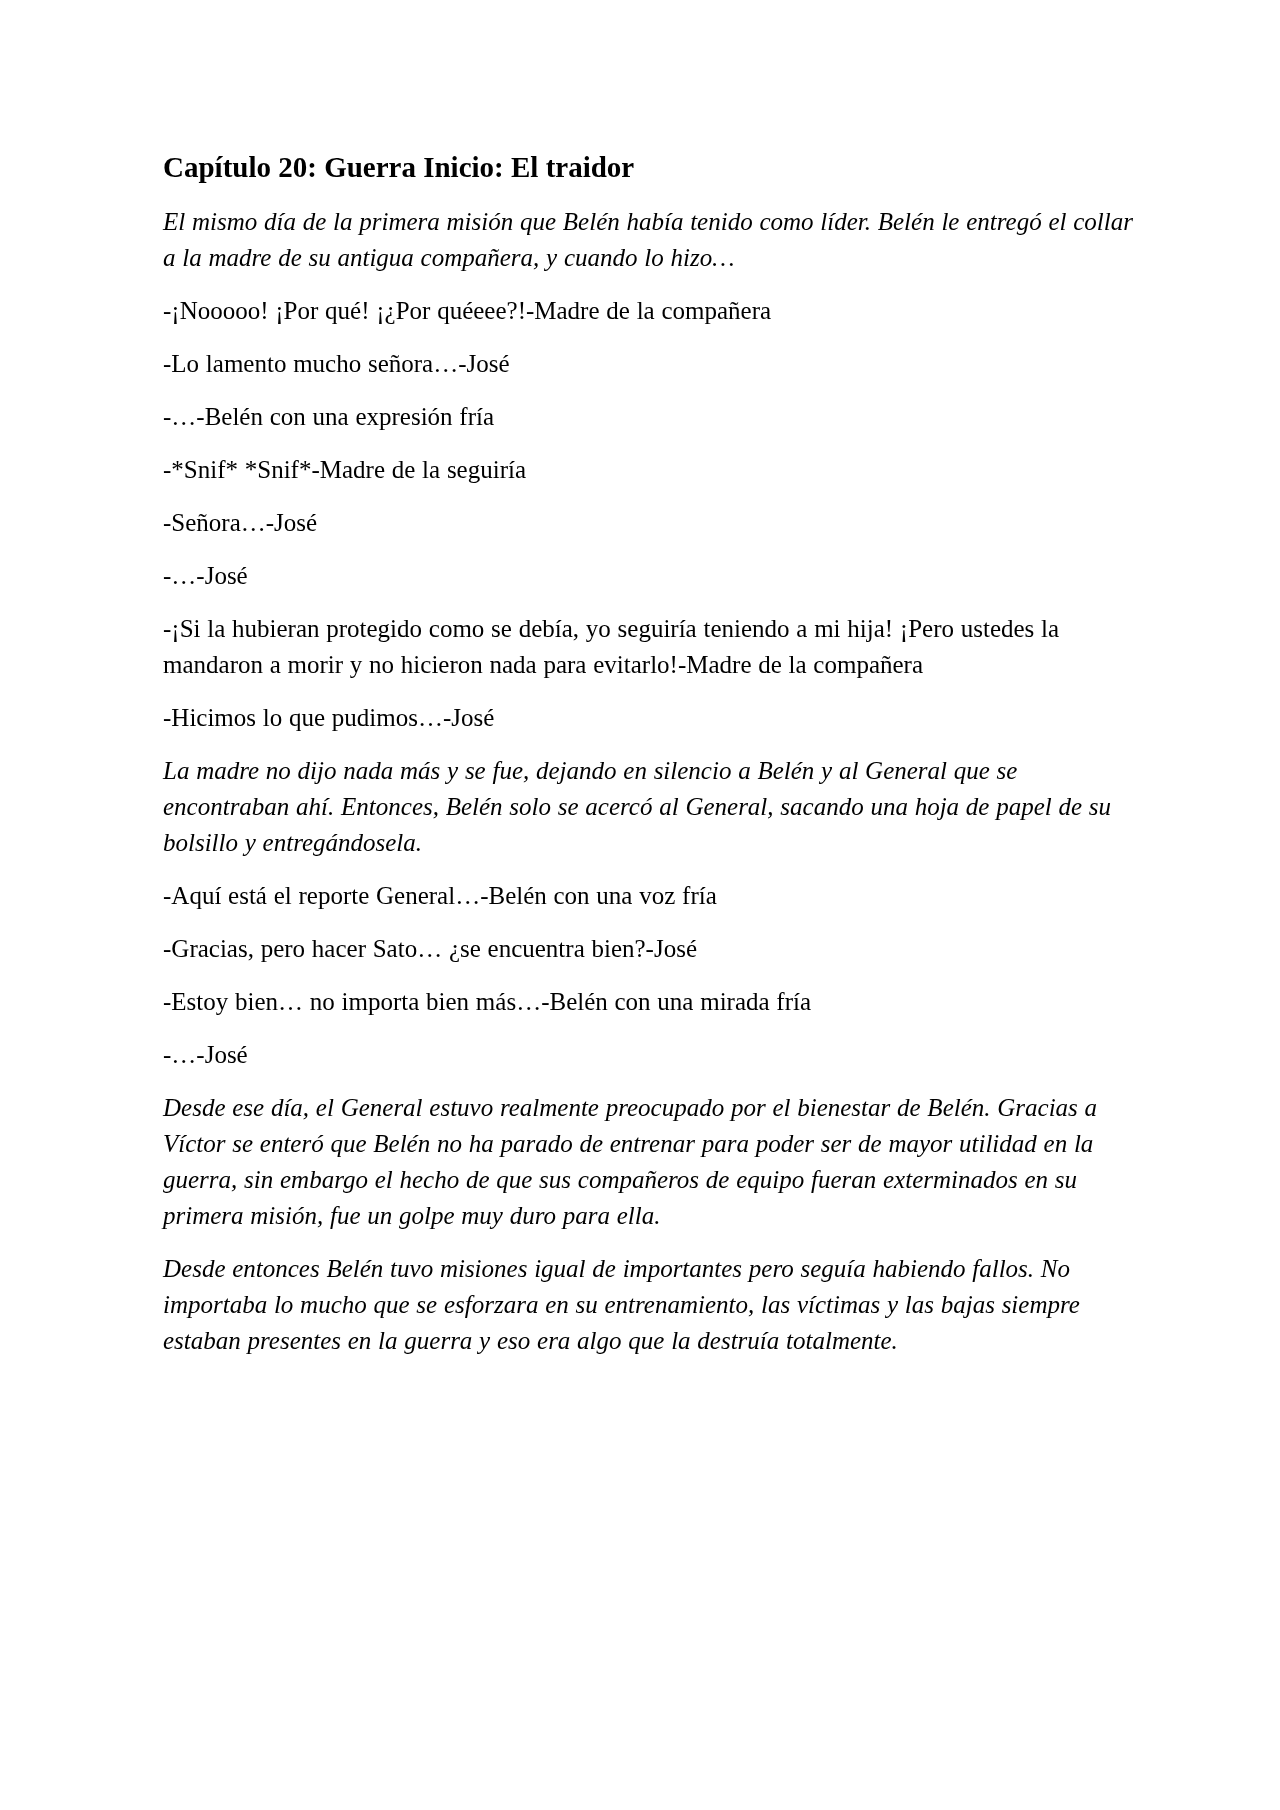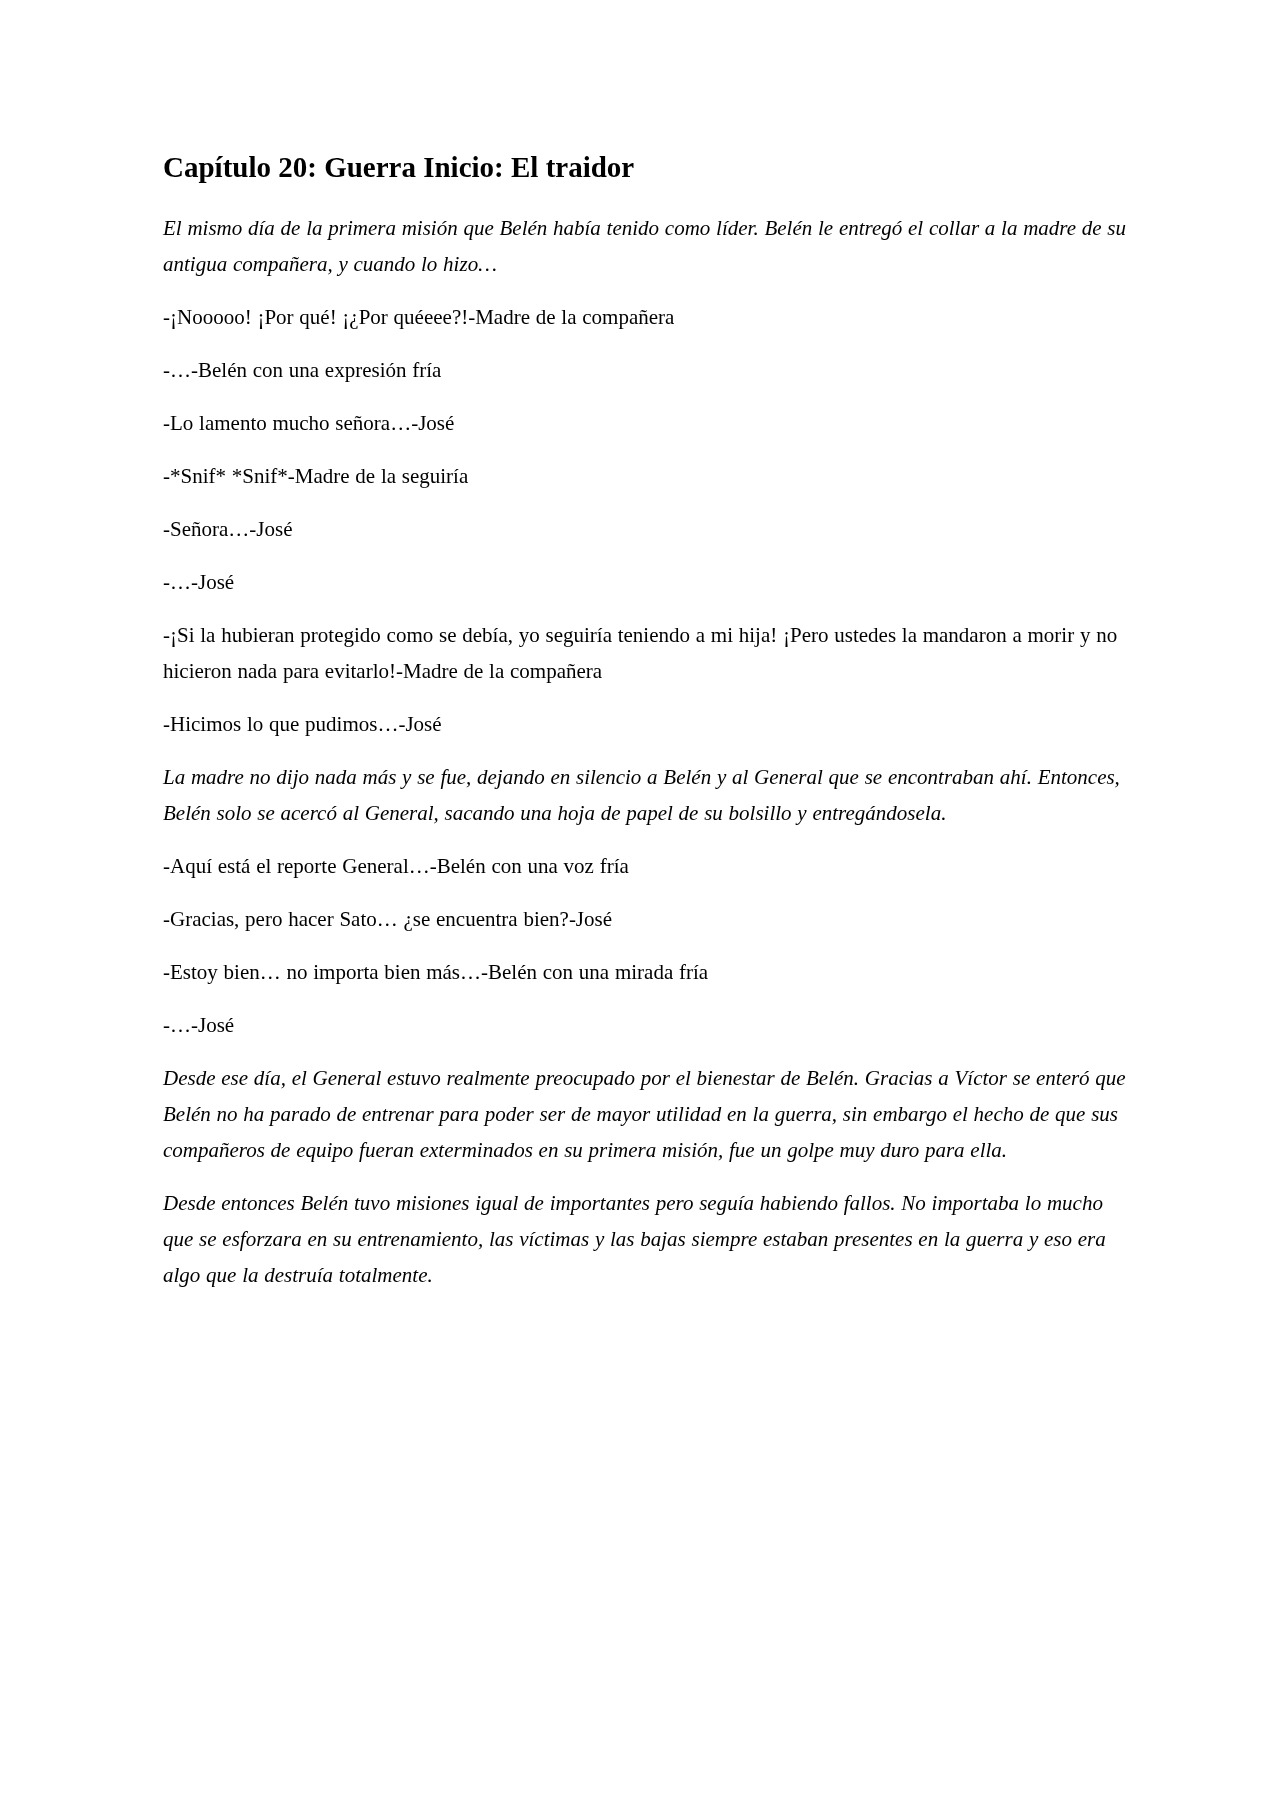--- a/index.html
+++ b/index.html
@@ -19,45 +19,45 @@
   .content {
     position: absolute;
     top: 150px;
     left: 163px;
     width: 975px;
   }
   .chapter-title {
     font-size: 29px;
     line-height: 34px;
     font-weight: bold;
-    margin: 0 0 26px 0;
+    margin: 0 0 20px 0;
     color: #000000;
   }
   .para {
-    font-size: 21px;
+    font-size: 25px;
     line-height: 36px;
     margin: 0 0 17px 0;
     color: #000000;
     word-spacing: 0.5px;
   }
   .para.italic {
     font-style: italic;
   }
 </style>
 </head>
 <body>
 
 <div class="page">
   <div class="content">
     <h1 class="chapter-title">Capítulo 20: Guerra Inicio: El traidor</h1>
     <div>
         <p class="para italic">El mismo día de la primera misión que Belén había tenido como líder. Belén le entregó el collar a la madre de su antigua compañera, y cuando lo hizo…</p>
         <p class="para">-¡Nooooo! ¡Por qué! ¡¿Por quéeee?!-Madre de la compañera</p>
+        <p class="para">-Lo lamento mucho señora…-José</p>
         <p class="para">-…-Belén con una expresión fría</p>
-        <p class="para">-Lo lamento mucho señora…-José</p>
         <p class="para">-*Snif* *Snif*-Madre de la seguiría</p>
         <p class="para">-Señora…-José</p>
         <p class="para">-…-José</p>
         <p class="para">-¡Si la hubieran protegido como se debía, yo seguiría teniendo a mi hija! ¡Pero ustedes la mandaron a morir y no hicieron nada para evitarlo!-Madre de la compañera</p>
         <p class="para">-Hicimos lo que pudimos…-José</p>
         <p class="para italic">La madre no dijo nada más y se fue, dejando en silencio a Belén y al General que se encontraban ahí. Entonces, Belén solo se acercó al General, sacando una hoja de papel de su bolsillo y entregándosela.</p>
         <p class="para">-Aquí está el reporte General…-Belén con una voz fría</p>
         <p class="para">-Gracias, pero hacer Sato… ¿se encuentra bien?-José</p>
         <p class="para">-Estoy bien… no importa bien más…-Belén con una mirada fría</p>
         <p class="para">-…-José</p>

